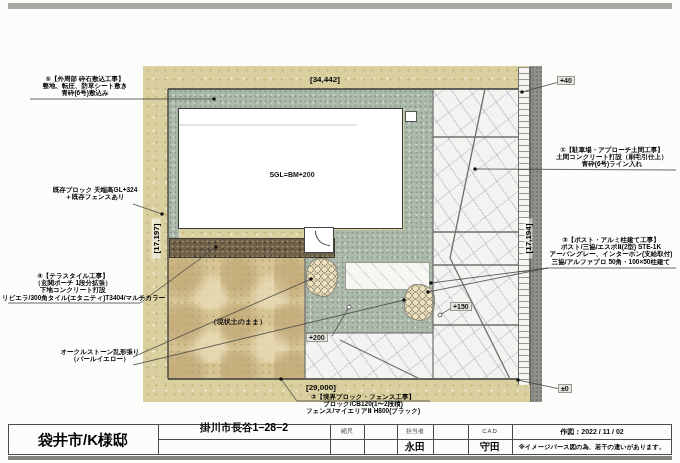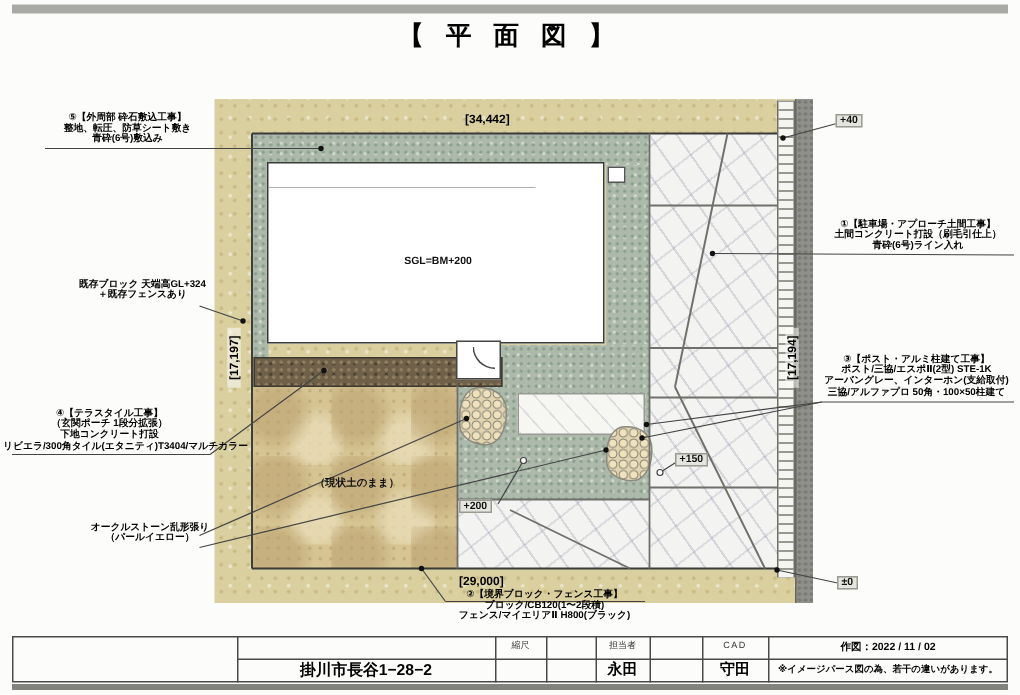--- a/index.html
+++ b/index.html
@@ -52,21 +52,20 @@
   .hline{position:absolute;top:439px;height:0;border-top:1px solid #4a4a4a;}
   .cell{position:absolute;text-align:center;overflow:hidden;color:#000;}
   .bottombar{left:8px;top:456px;width:664px;height:4px;background:#83837d;}
 </style>
 </head>
 <body>
 
 <div class="stage">
 
   <div class="abs topbar"></div>
-  <div class="abs pagetitle">【 平 面 図 】</div>
 
   <div class="abs tan" style="left:143px;top:66px;width:387px;height:336px;"></div>
 
   <div class="abs green" style="left:168px;top:89px;width:265px;height:21px;"></div>
   <div class="abs green" style="left:168px;top:110px;width:11px;height:128px;"></div>
   <div class="abs green" style="left:404px;top:110px;width:29px;height:120px;"></div>
   <div class="abs green" style="left:305px;top:230px;width:128px;height:103px;"></div>
 
   <div class="abs concrete" style="left:433px;top:89px;width:85px;height:290px;"></div>
   <div class="abs concrete" style="left:305px;top:333px;width:128px;height:46px;"></div>
@@ -187,21 +186,22 @@
   <div class="abs tb"></div>
   <div class="vline" style="left:158px;"></div>
   <div class="vline" style="left:330px;"></div>
   <div class="vline" style="left:364px;"></div>
   <div class="vline" style="left:397px;"></div>
   <div class="vline" style="left:433px;"></div>
   <div class="vline" style="left:468px;"></div>
   <div class="vline" style="left:512px;"></div>
   <div class="hline" style="left:158px;width:514px;"></div>
 
-  <div class="cell" style="left:158px;top:439px;width:172px;height:16px;line-height:16px;font-size:10.5px;font-weight:bold;">掛川市長谷1−28−2</div>
+  <div class="cell" style="left:8px;top:424px;width:150px;height:31px;line-height:31px;font-size:15px;font-weight:bold;">袋井市/K様邸</div>
+  <div class="cell" style="left:158px;top:419px;width:172px;height:16px;line-height:16px;font-size:10.5px;font-weight:bold;">掛川市長谷1−28−2</div>
   <div class="cell" style="left:330px;top:424px;width:34px;height:15px;line-height:15px;font-size:6px;color:#333;">縮尺</div>
   <div class="cell" style="left:397px;top:424px;width:36px;height:15px;line-height:15px;font-size:6px;color:#333;">担当者</div>
   <div class="cell" style="left:397px;top:439px;width:36px;height:16px;line-height:16px;font-size:10px;font-weight:bold;">永田</div>
   <div class="cell" style="left:468px;top:424px;width:44px;height:15px;line-height:15px;font-size:6px;color:#333;letter-spacing:1px;">CAD</div>
   <div class="cell" style="left:468px;top:439px;width:44px;height:16px;line-height:16px;font-size:10px;font-weight:bold;">守田</div>
   <div class="cell" style="left:512px;top:424px;width:160px;height:15px;line-height:15px;font-size:7px;font-weight:bold;">作図：2022 / 11 / 02</div>
   <div class="cell" style="left:512px;top:439px;width:160px;height:16px;line-height:16px;font-size:6.3px;font-weight:bold;">※イメージパース図の為、若干の違いがあります。</div>
 
   <div class="abs bottombar"></div>
 </div>

